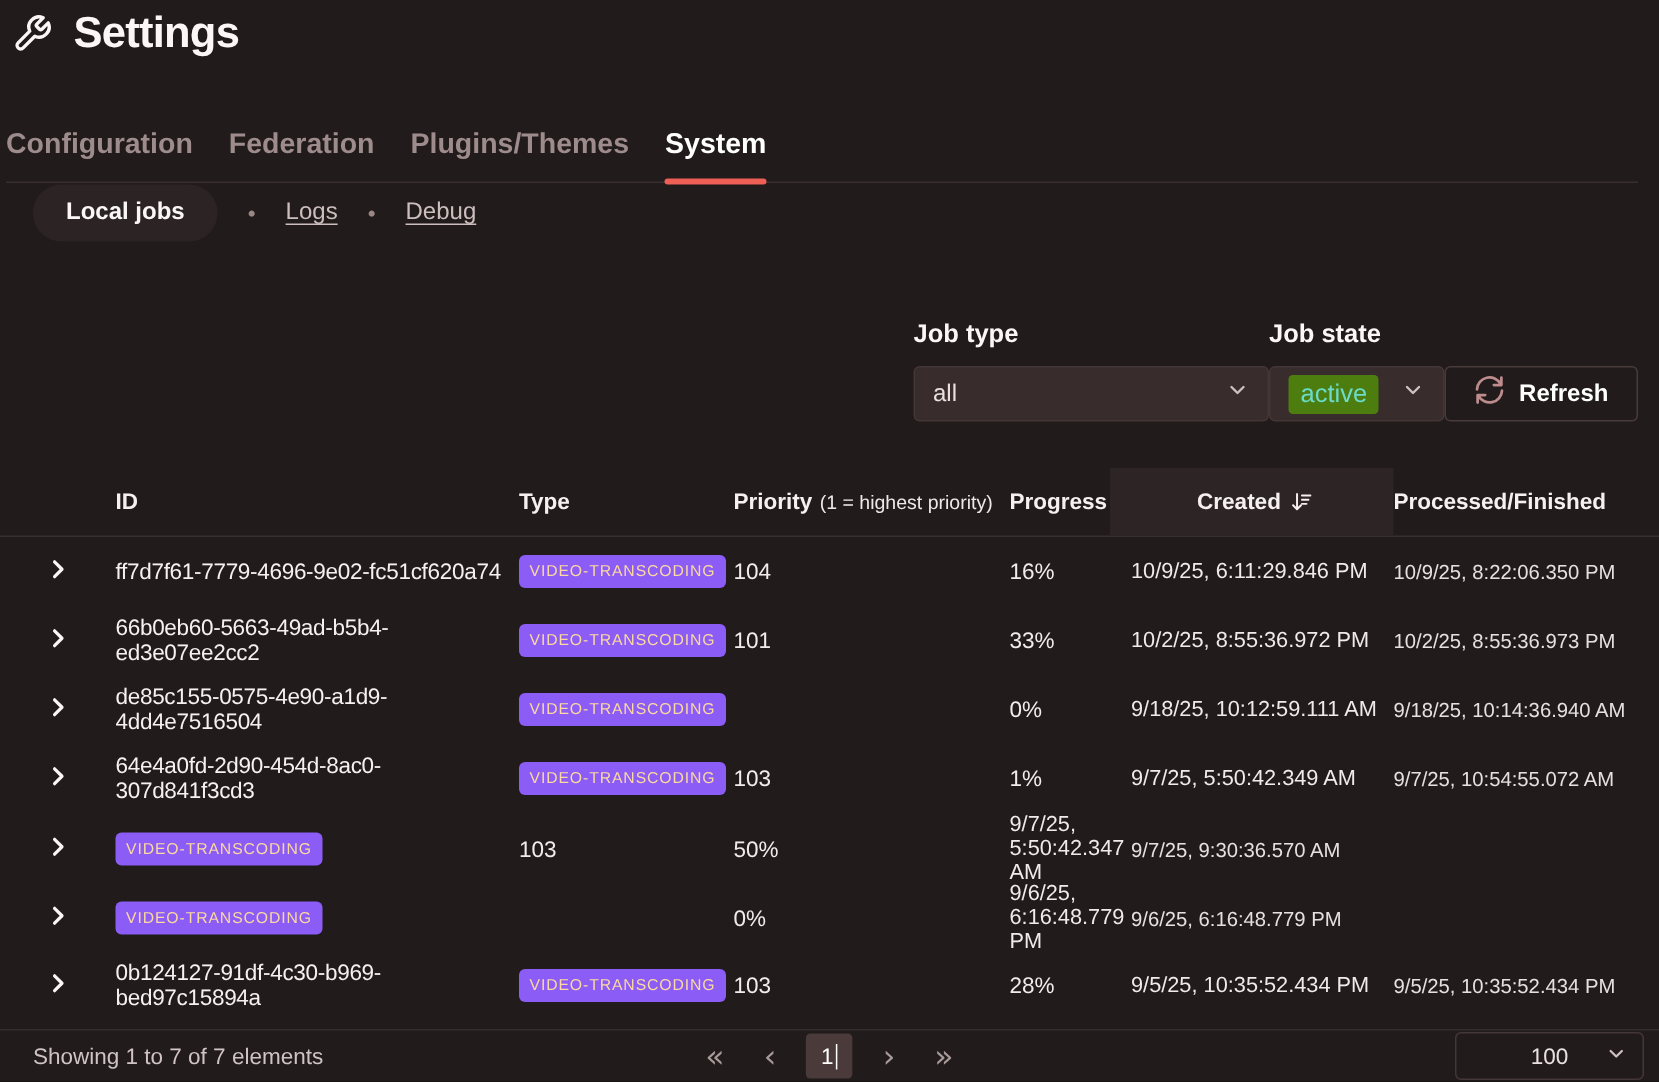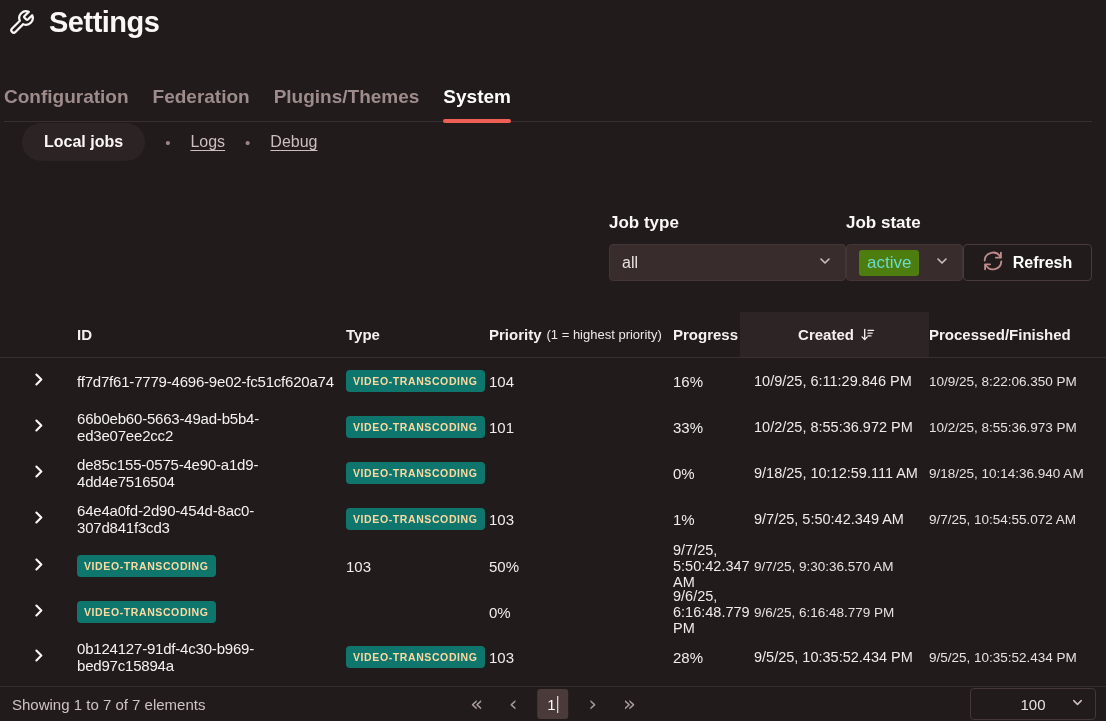--- a/index.html
+++ b/index.html
@@ -50,28 +50,28 @@
   .tgrid { display:grid; grid-template-columns:77px 269px 143px 184px 81px 175px 177px; align-items:center; }
   .thead { height:46px; border-bottom:1px solid #3a2f2f; font-size:15px; font-weight:bold; color:#f6f0f0; }
   .th { padding-right:10px; display:flex; align-items:center; height:100%; }
   .th-hint { font-weight:normal; font-size:13px; margin-left:5px; color:#efe8e8; }
   .th-created { background:#2d2525; cursor:pointer; margin-left:-14px; padding-left:14px;justify-content:center; }
   .sort-icon { margin-left:6px; display:flex; }
   .trow { height:46px; font-size:15px; color:#f1ecec; }
   .expand-btn { background:none; border:none; cursor:pointer; display:flex; align-items:center; justify-content:center; width:100%; padding:0; }
   .cell-id { font-size:15px; color:#f6f1f1; letter-spacing:-0.2px; }
   .type-badge {
-    display:inline-block; background:#0f766e; color:#fcd9a0; font-size:10.5px; font-weight:bold;
+    display:inline-block; background:#8b5cf6; color:#fcd9a0; font-size:10.5px; font-weight:normal;
     letter-spacing:0.6px; padding:5px 7px; border-radius:4px; white-space:nowrap;
   }
   .cell-created { font-size:14.5px; color:#f0eaea; }
   .cell-processed { font-size:13.5px; color:#e7e0e0; }
 
   
-  .table-footer { position:absolute; left:0; right:0; top:686px; bottom:0; border-top:1px solid #362c2c; display:flex; align-items:center; padding:0 12px; }
+  .table-footer { position:absolute; left:0; right:0; top:686px; bottom:0; border-top:1px solid #362c2c; display:flex; align-items:center; padding:0 22px; }
   .footer-summary { font-size:15px; color:#cfc3c3; }
   .pagination { position:absolute; left:50%; transform:translateX(-50%); display:flex; align-items:center; gap:14px; }
   .page-btn { background:none; border:none; cursor:pointer; color:#a99a9a; font-size:21px; line-height:1; padding:2px 6px; font-family:"DejaVu Sans", sans-serif; }
   .page-input {
     width:31px; height:30px; background:#4a3a3a; border-radius:3px; cursor:text;
     display:flex; align-items:center; justify-content:center; color:#ffffff; font-size:15px;
   }
   .caret { display:inline-block; width:1px; height:17px; background:#ffffff; margin-left:2px; }
   .pagesize-select {
     position:absolute; right:10px; width:126px; height:32px; border:1px solid #453737; border-radius:4px;

